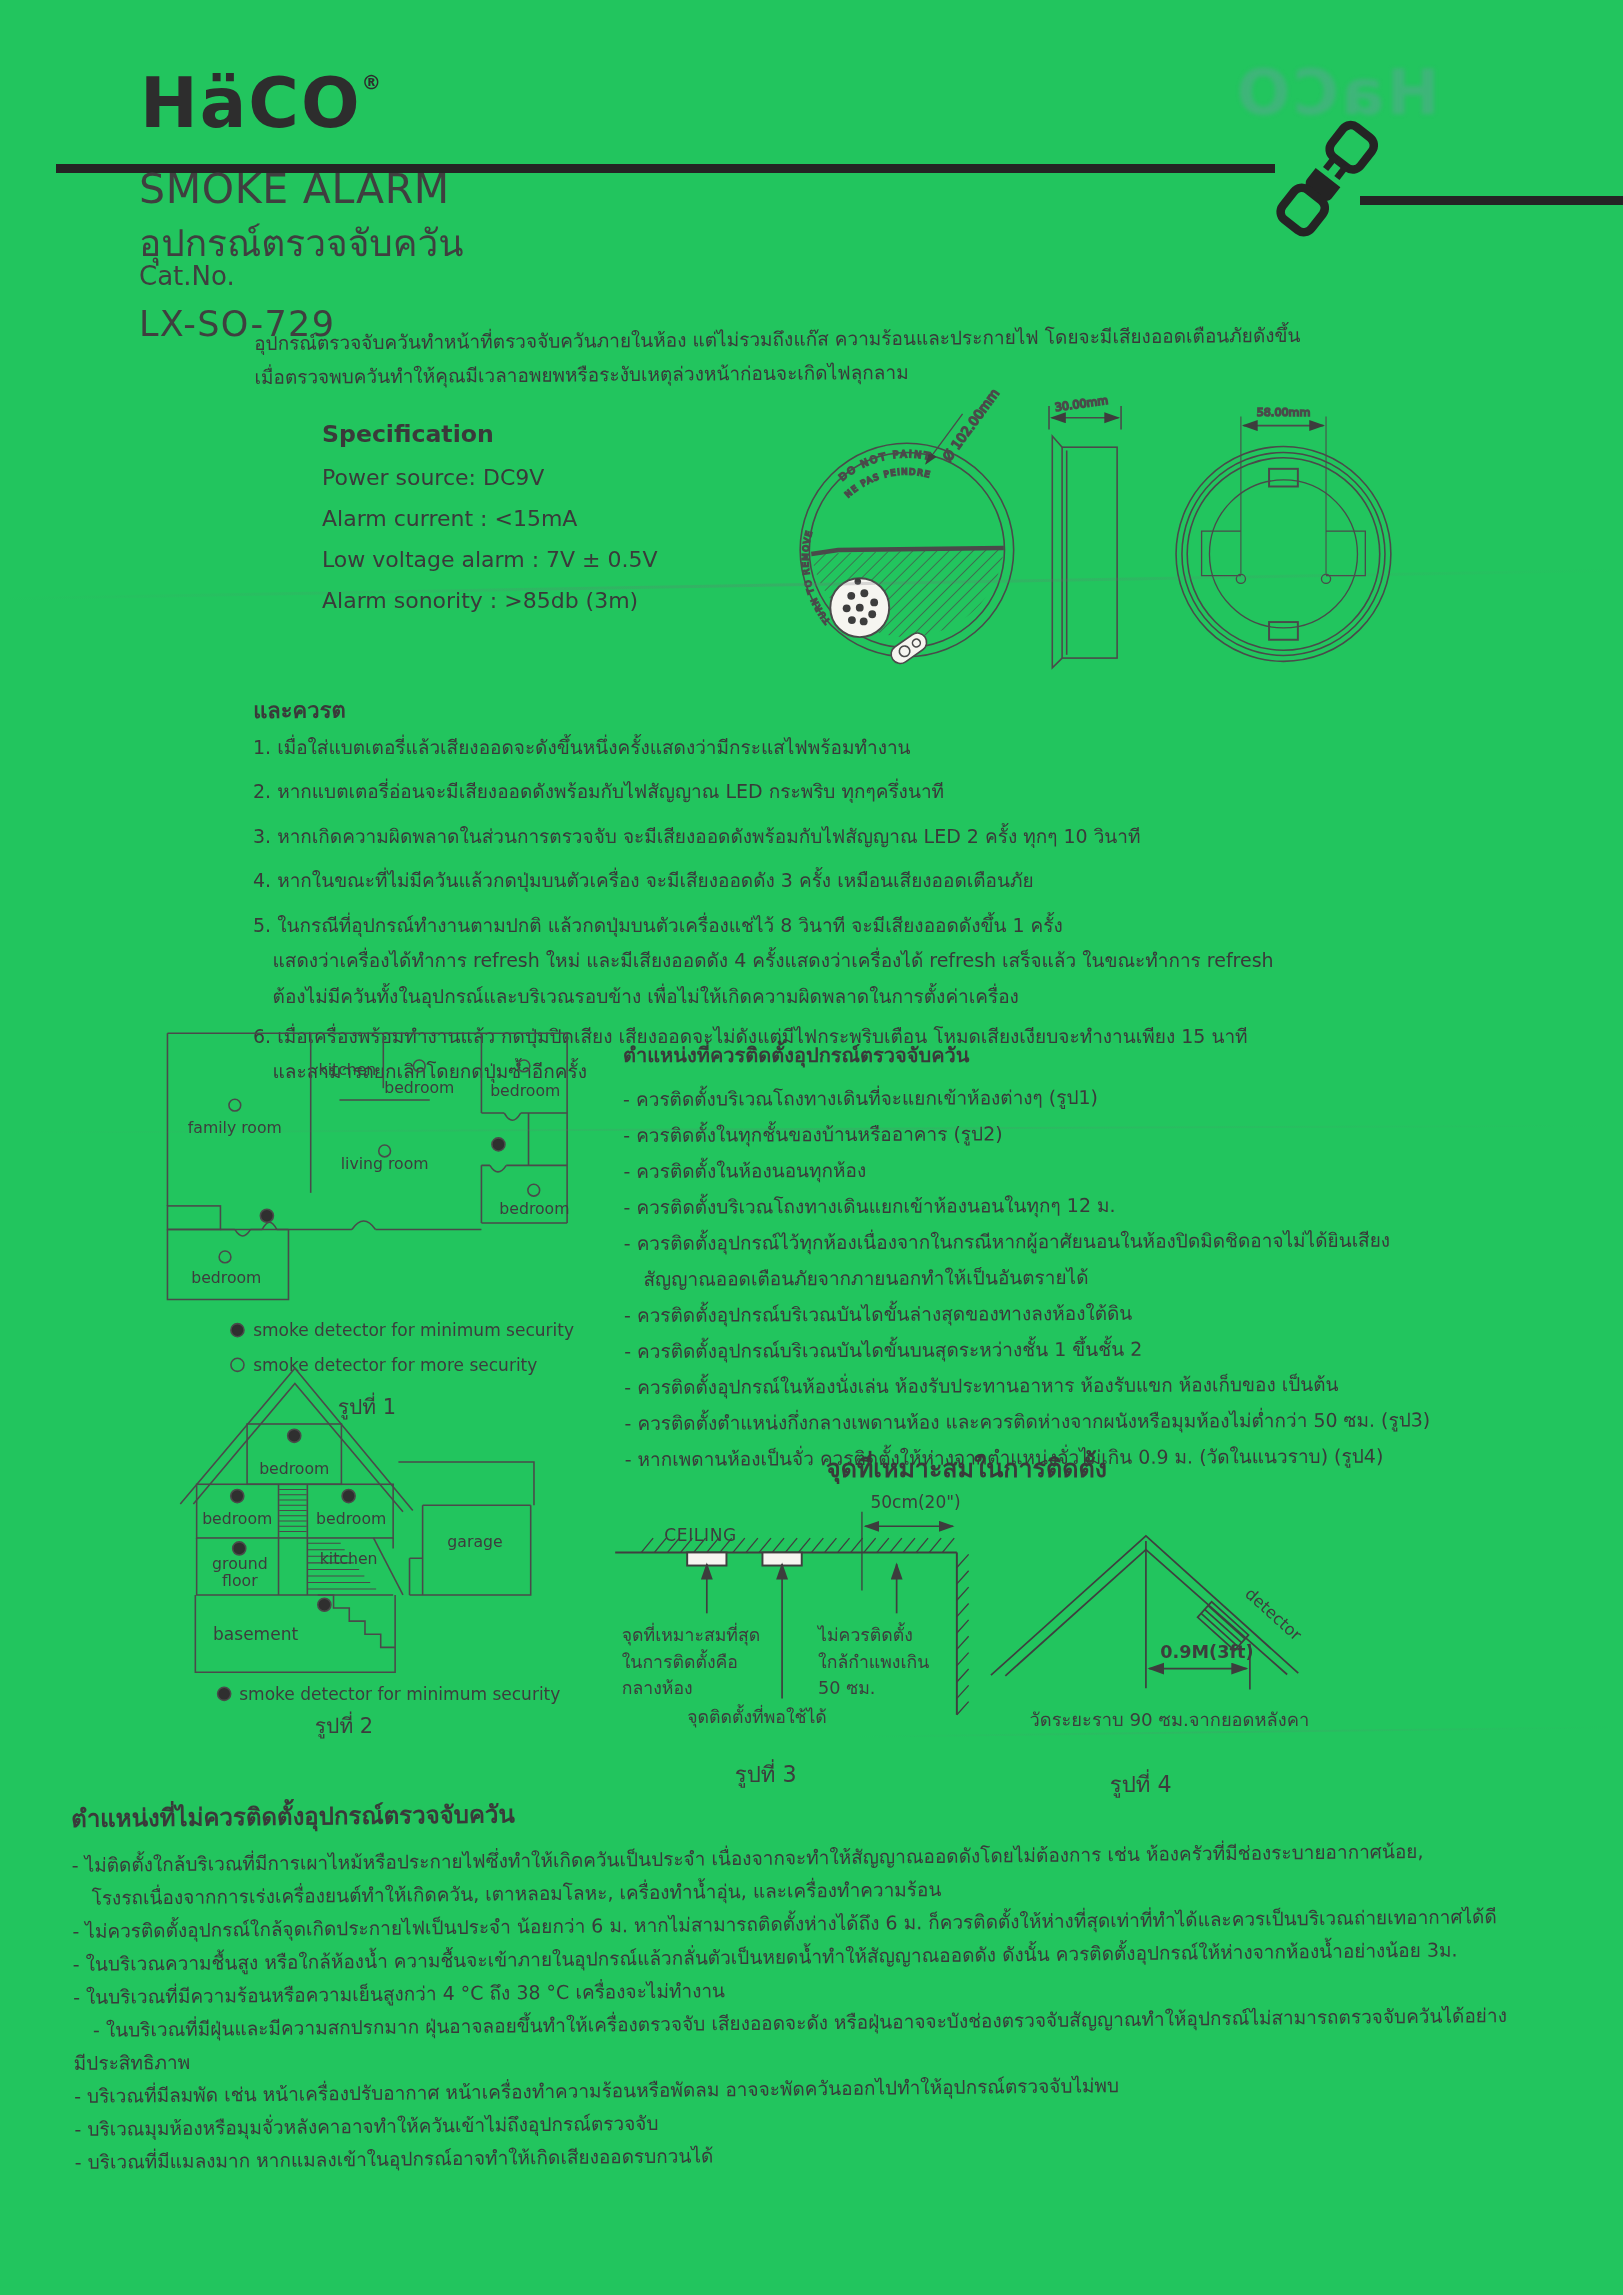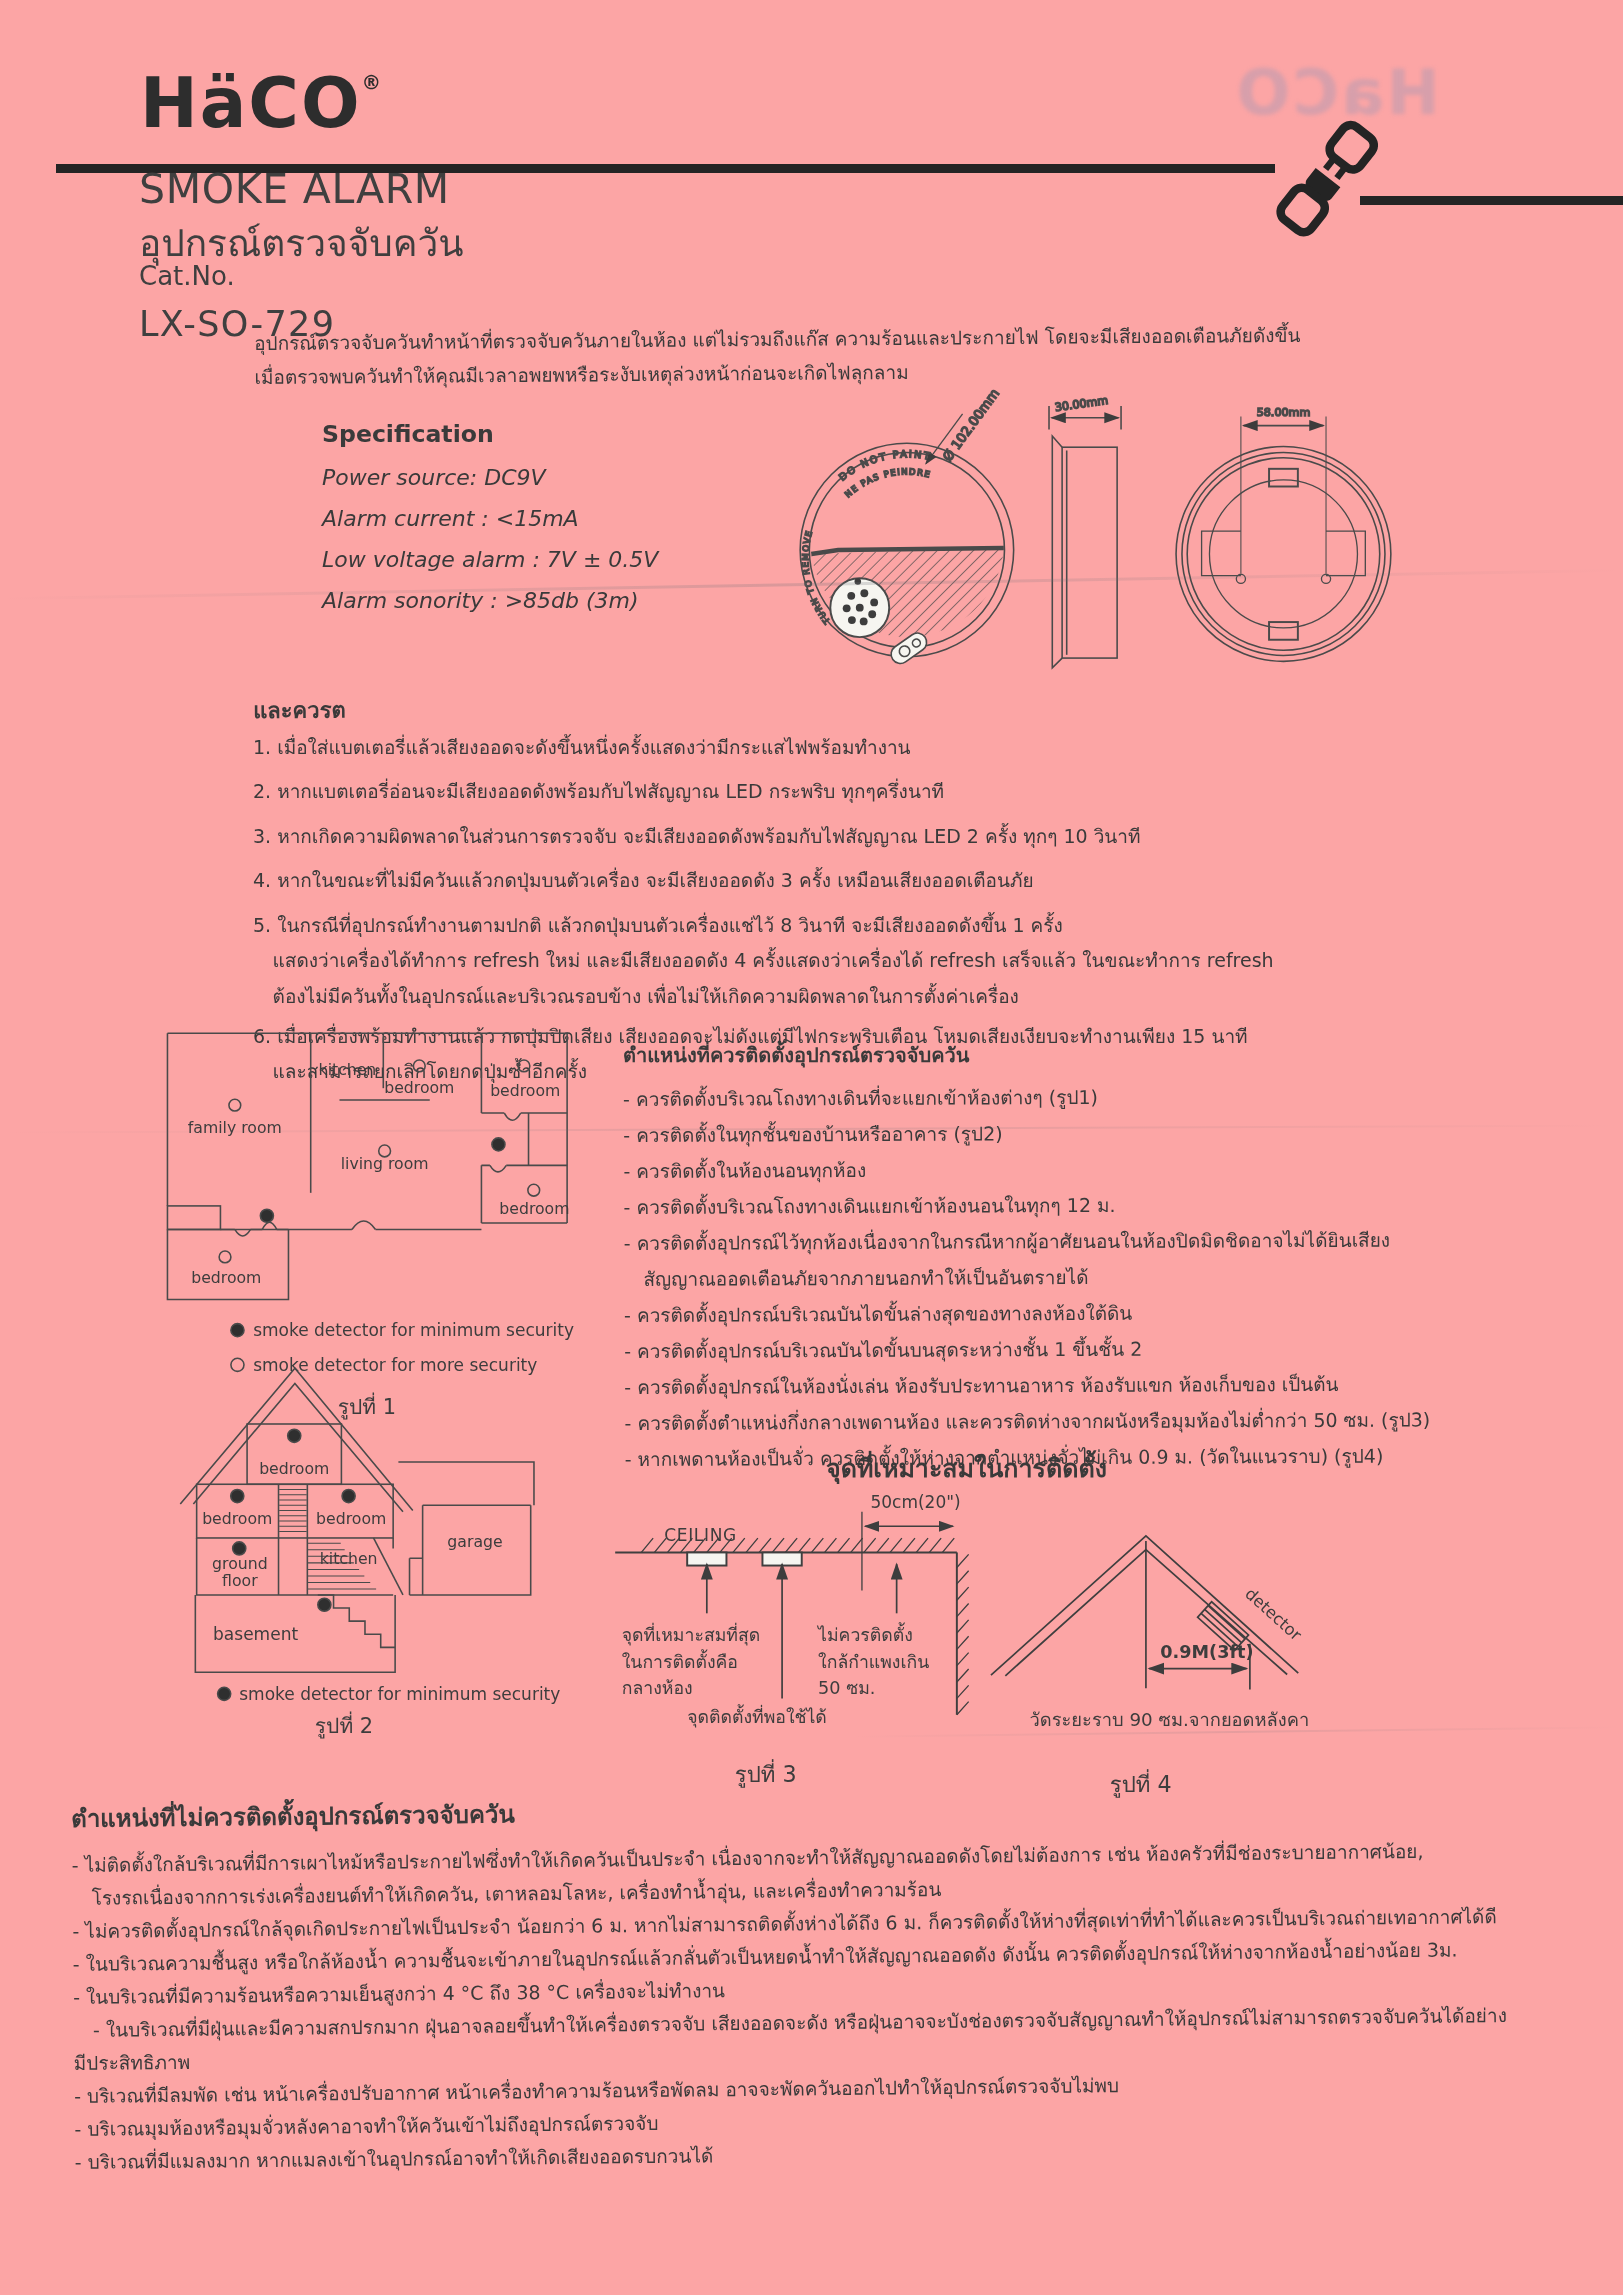--- a/index.html
+++ b/index.html
@@ -1,35 +1,35 @@
 <!DOCTYPE html>
 <html style="font-size:10.5px"><head>
 <meta charset="utf-8">
 <style>
   html,body{margin:0;padding:0;background:#9a9a9a;}
-  #page{position:relative;width:1623px;height:2295px;background:#fca5a5;overflow:hidden;
+  #page{position:relative;width:1623px;height:2295px;background:#22c55e;overflow:hidden;
         font-family:"DejaVu Sans","Liberation Sans",sans-serif;color:#3a3a3a;}
   .abs{position:absolute;}
   .nowrap{white-space:nowrap;}
   
   .logo{font-size:69px;font-weight:800;letter-spacing:2px;color:#2d2d2d;}
   .logo sup{font-size:19.6px;font-weight:700;vertical-align:38px;}
   .watermark{font-size:63px;font-weight:800;color:rgba(130,145,185,.30);
              transform:scaleX(-1);filter:blur(2px);letter-spacing:2.6px;}
   .rule{background:#242424;height:8.5px;}
   
   .t-en{font-size:41px;letter-spacing:0.7px;color:#3f3f3f;}
   .t-th{font-size:37px;color:#3f3f3f;}
   .t-cat{display:flex;align-items:baseline;gap:13px;color:#3f3f3f;}
   .t-cat .lab{font-size:26px;}
   .t-cat .val{font-size:35px;letter-spacing:1.3px;}
   
   .body-line{font-size:19px;line-height:34px;white-space:nowrap;}
   .spec-h{font-size:23.6px;font-weight:700;}
-  .spec-line{font-size:22px;line-height:41px;white-space:nowrap;font-style:italic;}
+  .spec-line{font-size:22px;line-height:41px;white-space:nowrap;}
   .sec-h{font-size:20px;font-weight:700;white-space:nowrap;}
   .op-line{font-size:19px;white-space:nowrap;}
   .blist .body-line{line-height:36px;}
   .blist2 .body-line{line-height:33px;}
   .cont{padding-left:19.6px;}
   .crease{background:linear-gradient(90deg,rgba(110,110,118,0),rgba(110,110,118,.45),rgba(110,110,118,0));}
   svg text{font-family:"DejaVu Sans","Liberation Sans",sans-serif;fill:#3d3d3d;}
   svg{overflow:visible;}
 </style>
 </head>

